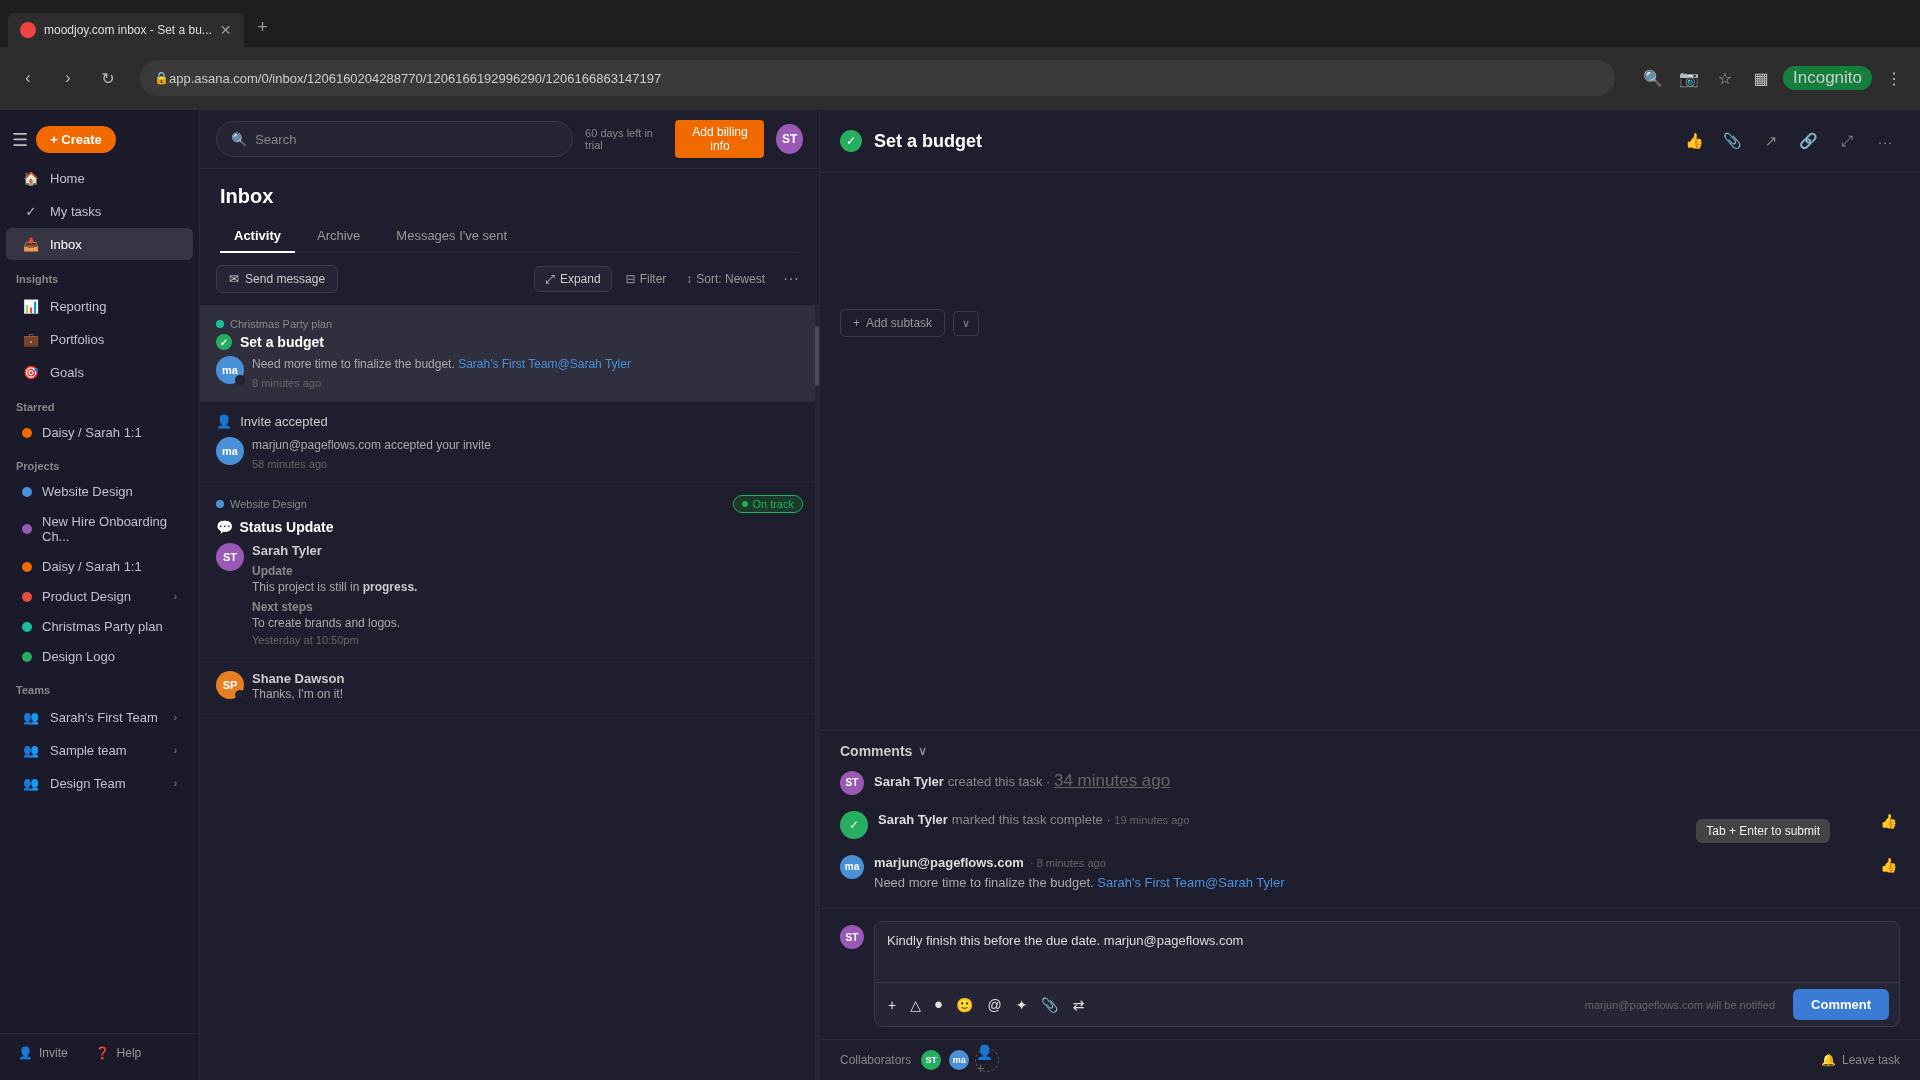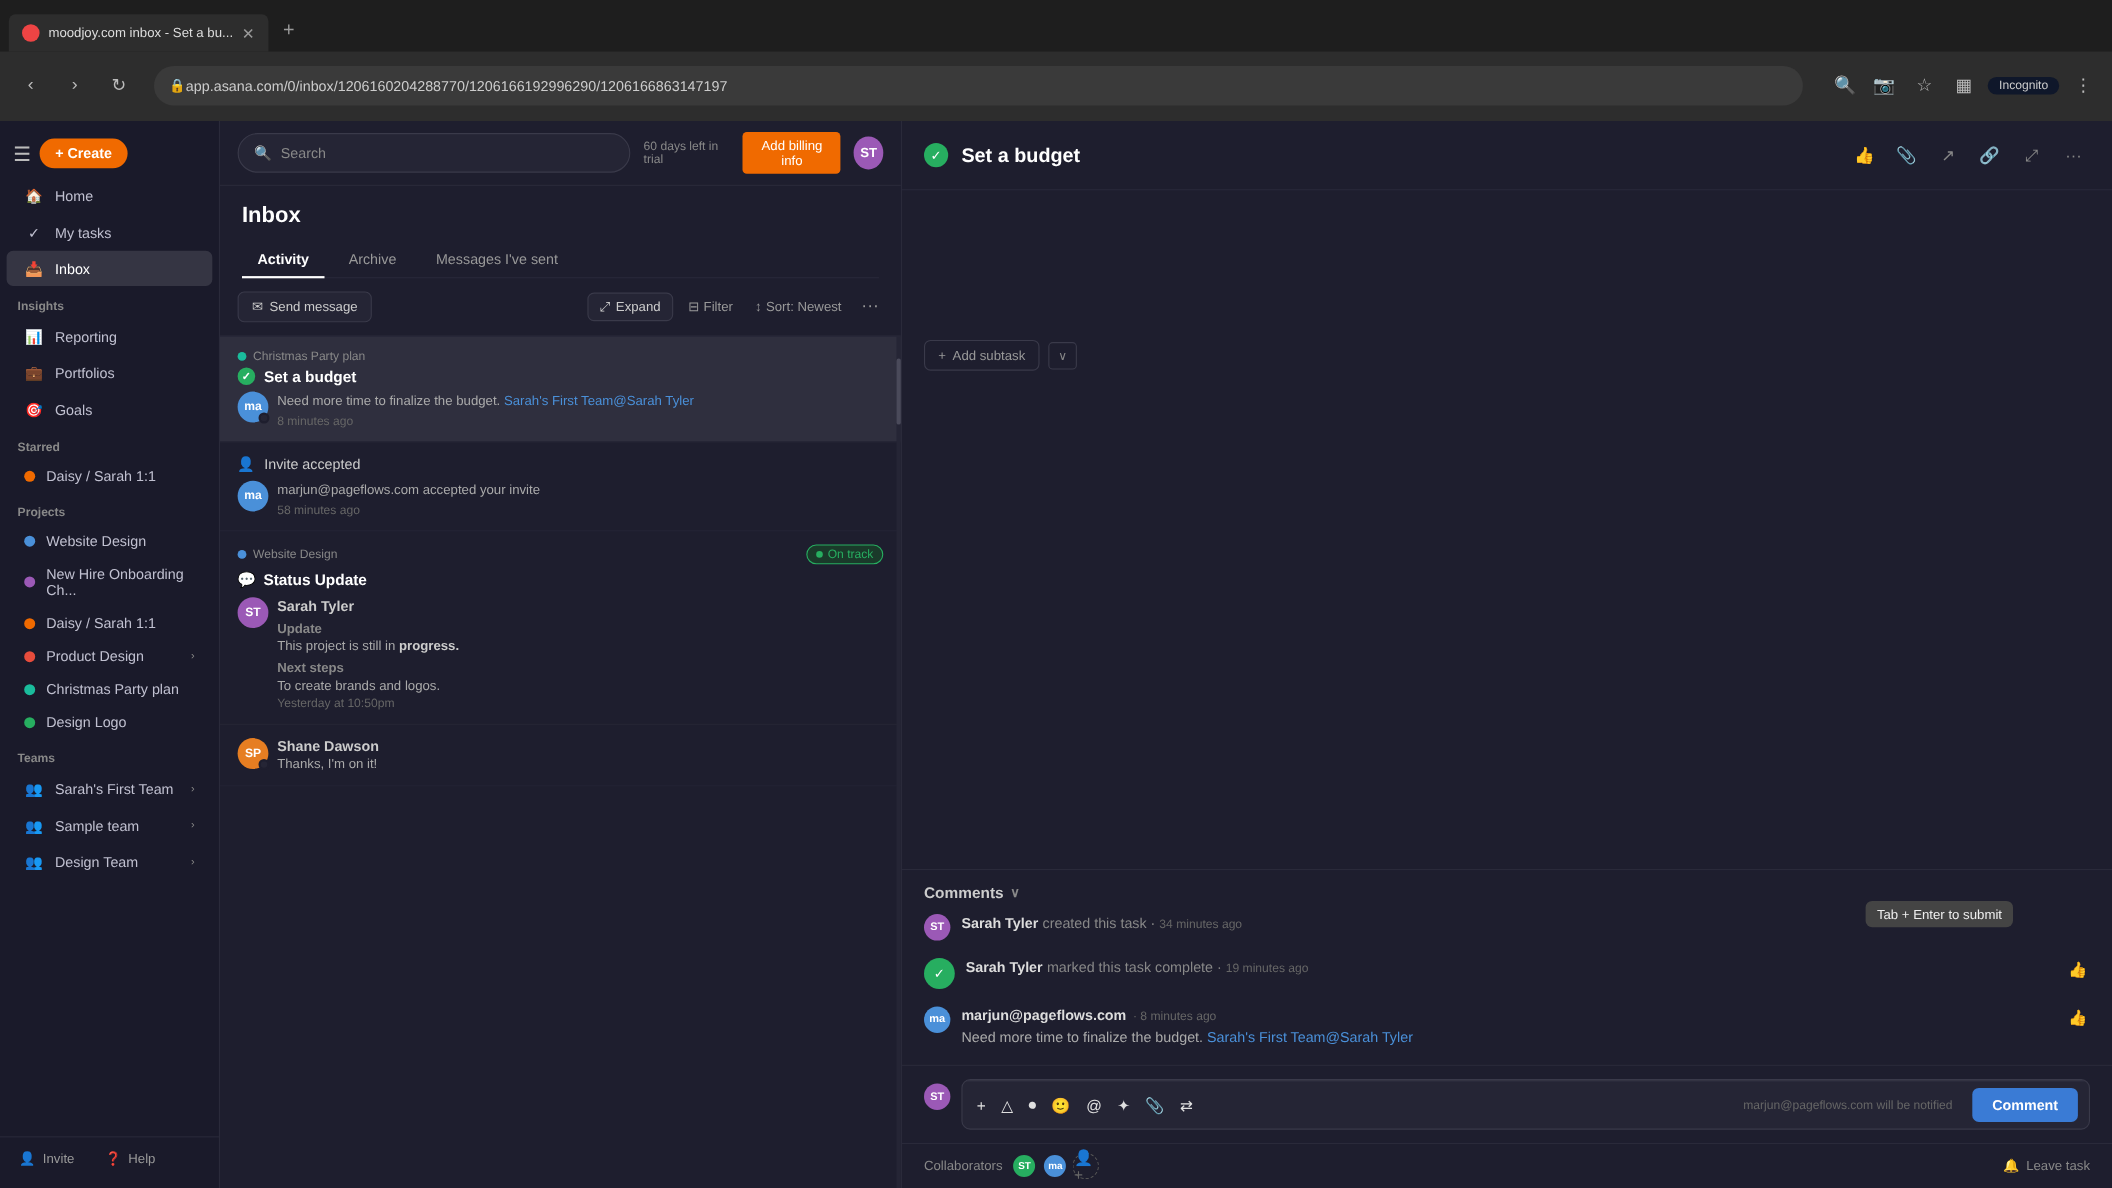--- a/index.html
+++ b/index.html
@@ -11,21 +11,21 @@
     .browser-tab { background: #2d2d2d; height: 34px; display: flex; align-items: center; padding: 0 12px; border-radius: 6px 6px 0 0; gap: 8px; min-width: 200px; }
     .browser-tab .tab-icon { width: 16px; height: 16px; background: #e44; border-radius: 50%; flex-shrink: 0; }
     .browser-tab .tab-title { font-size: 12px; color: #ddd; white-space: nowrap; overflow: hidden; text-overflow: ellipsis; max-width: 200px; }
     .browser-tab .tab-close { margin-left: auto; color: #999; cursor: pointer; font-size: 14px; }
     .browser-new-tab { width: 30px; height: 30px; display: flex; align-items: center; justify-content: center; color: #999; font-size: 18px; cursor: pointer; margin-left: 4px; margin-bottom: 4px; }
     .browser-nav-bar { height: 68px; background: #2d2d2d; display: flex; align-items: center; padding: 0 12px; gap: 8px; }
     .nav-btn { width: 32px; height: 32px; display: flex; align-items: center; justify-content: center; border-radius: 50%; color: #bbb; cursor: pointer; font-size: 16px; }
     .address-bar { flex: 1; background: #3a3a3a; border-radius: 20px; height: 36px; display: flex; align-items: center; padding: 0 14px; color: #ccc; font-size: 13px; margin: 0 8px; }
     .nav-right { display: flex; align-items: center; gap: 8px; margin-left: 8px; }
     .nav-icon { width: 28px; height: 28px; display: flex; align-items: center; justify-content: center; color: #bbb; font-size: 16px; cursor: pointer; }
-    .incognito-badge { background: #0f172a; border-radius: 12px; padding: 2px 10px; font-size: 11px; color: #ccc; }
+    .incognito-badge { background: #15803d; border-radius: 12px; padding: 2px 10px; font-size: 17px; color: #ccc; }
 
     
     .app { display: flex; height: calc(1080px - 110px); background: #1e1e2e; }
 
     
     .sidebar { width: 200px; background: #1a1a2a; display: flex; flex-direction: column; padding: 8px 0; border-right: 1px solid #2a2a3a; flex-shrink: 0; }
     .sidebar-header { display: flex; align-items: center; padding: 8px 12px; gap: 8px; }
     .hamburger { color: #bbb; cursor: pointer; font-size: 18px; }
     .create-btn { background: #f06a00; border: none; border-radius: 20px; color: white; padding: 6px 14px; font-size: 13px; font-weight: 600; cursor: pointer; display: flex; align-items: center; gap: 4px; }
     .sidebar-nav { flex: 1; overflow-y: auto; }
@@ -442,21 +442,21 @@
 
       <div class="comments-list">
 
         <div class="comment-item">
           <div class="avatar avatar-sm" style="background:#9b59b6;">
             <span>ST</span>
           </div>
           <div class="comment-body">
             <span style="font-size:13px;color:#ddd;font-weight:600;">Sarah Tyler</span>
             <span style="font-size:13px;color:#888;"> created this task · </span>
-            <span style="font-size:11px;color:#666;">34 minutes ago</span>
+            <span style="font-size:17px;color:#666;text-decoration:underline;">34 minutes ago</span>
           </div>
         </div>
 
         <div class="comment-item">
           <div class="activity-icon activity-icon-green">✓</div>
           <div class="comment-body">
             <span style="font-size:13px;color:#ddd;font-weight:600;">Sarah Tyler</span>
             <span style="font-size:13px;color:#888;"> marked this task complete · </span>
             <span style="font-size:11px;color:#666;">19 minutes ago</span>
           </div>
@@ -483,20 +483,23 @@
             <span class="comment-like">👍</span>
           </div>
         </div>
       </div>
 
       <div class="comment-input-area">
         <div class="comment-input-wrapper">
           <div class="avatar avatar-sm" style="background:#9b59b6;margin-top:4px;">ST</div>
           <div style="flex:1;">
             <div class="comment-input-wrap">
+              <div class="comment-input-inner" contenteditable="false" style="">
+                <span>Kindly finish this before the due date. marjun@pageflows.com</span>
+              </div>
               <div class="comment-input-toolbar">
                 <span class="comment-tool">+</span>
                 <span class="comment-tool">△</span>
                 <span class="comment-tool">⏺</span>
                 <span class="comment-tool">🙂</span>
                 <span class="comment-tool">@</span>
                 <span class="comment-tool">✦</span>
                 <span class="comment-tool">📎</span>
                 <span class="comment-tool">⇄</span>
                 <span style="margin-left:auto;font-size:11px;color:#666;">marjun@pageflows.com will be notified</span>

